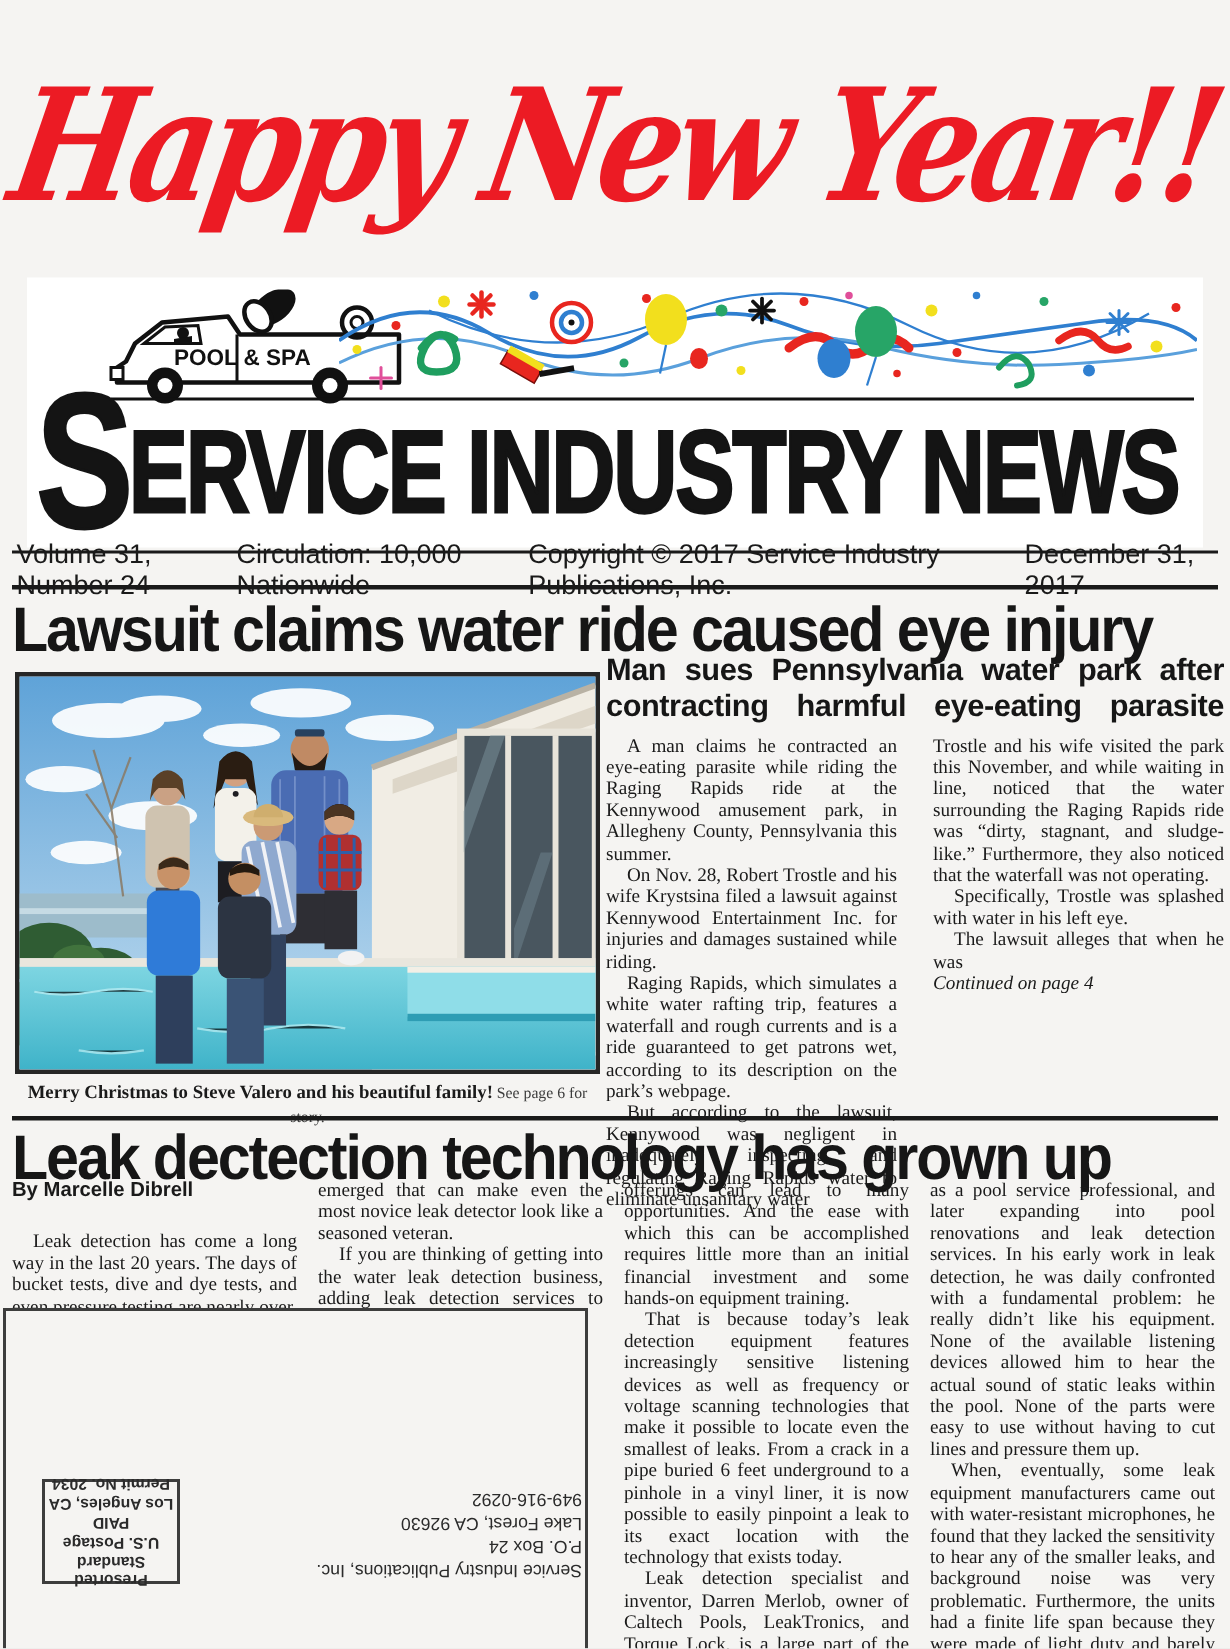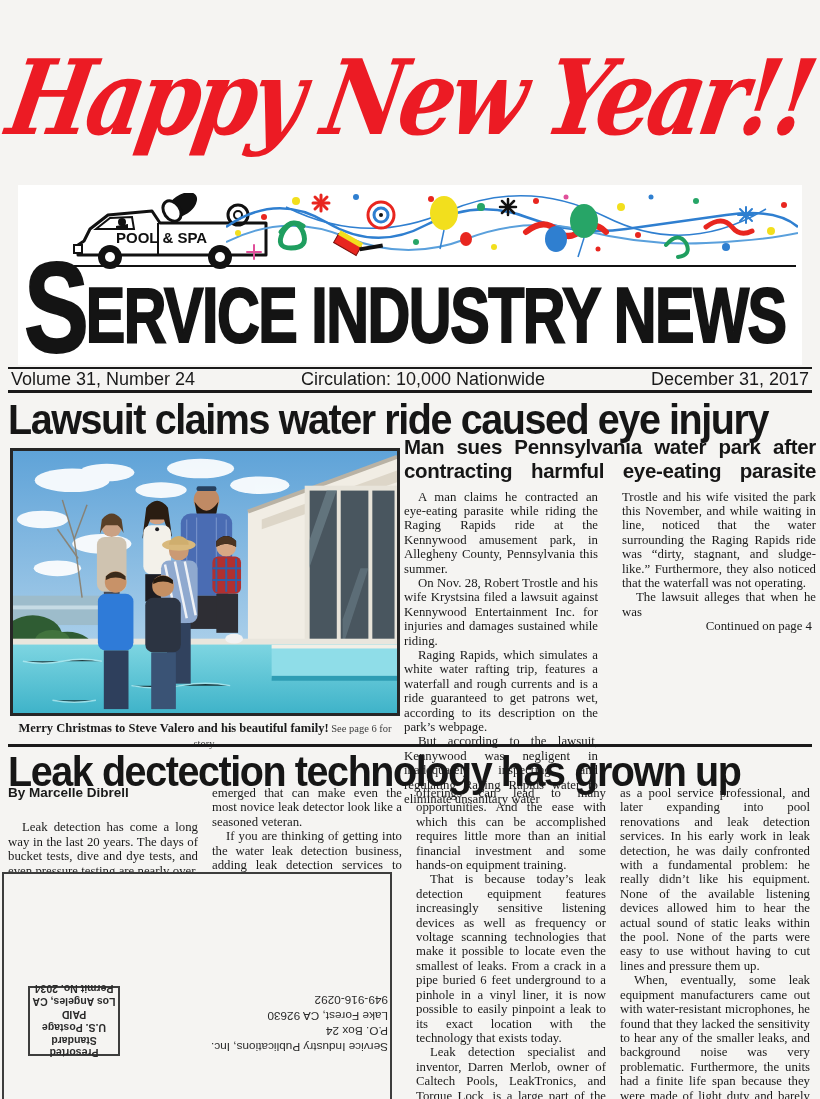--- a/index.html
+++ b/index.html
@@ -71,21 +71,21 @@
     font-size:20.5px; line-height:1.16; letter-spacing:-0.3px;
     text-align:justify; text-align-last:justify; color:#161616;
   }
   .cols { display:flex; gap:24px; margin-top:7px; }
   .body-col {
     width:199px; font-size:12.8px; line-height:14.4px; text-align:justify;
     hyphens:auto;
   }
   .body-col p { margin:0; text-indent:14px; }
   .body-col.no-first-indent p:first-child { text-indent:0; }
-  .continued { text-align:right; padding-right:4px; }
+  .continued { font-style:italic; padding-right:4px; }
 
   
   .divider2 { position:absolute; top:744px; left:8px; width:804px; height:3px; background:#1a1a1a; }
 
   
   .art2 { position:absolute; top:786px; left:8px; width:806px; display:flex; gap:14px; }
   .art2 .body-col { width:190px; }
   .byline { font-family:"Liberation Sans", sans-serif; font-weight:bold; font-size:13.5px; margin-bottom:20px; }
 
   
@@ -218,20 +218,21 @@
     <div class="groundline"></div>
 
     <div class="mast-title">
       <span class="big-s">S</span><span class="rest">ERVICE INDUSTRY NEWS</span>
     </div>
   </div>
 
   <div class="info-bar">
     <span>Volume 31, Number 24</span>
     <span>Circulation: 10,000 Nationwide</span>
+    <span>Copyright © 2017 Service Industry Publications, Inc.</span>
     <span>December 31, 2017</span>
   </div>
 
   <div class="headline headline1">Lawsuit claims water ride caused eye injury</div>
 
   <div class="photo-frame">
     <svg viewBox="0 0 389 268" preserveAspectRatio="none">
       <defs>
         <linearGradient id="sky" x1="0" y1="0" x2="0" y2="1">
           <stop offset="0" stop-color="#5fa3d8"></stop>
@@ -382,20 +383,21 @@
     <div class="cols">
       <div class="body-col">
           <p>A man claims he contracted an eye-eating parasite while riding the Raging Rapids ride at the Kennywood amusement park, in Allegheny County, Pennsylvania this summer.</p>
           <p>On Nov. 28, Robert Trostle and his wife Krystsina filed a lawsuit against Kennywood Entertainment Inc. for injuries and damages sustained while riding.</p>
           <p>Raging Rapids, which simulates a white water rafting trip, features a waterfall and rough currents and is a ride guaranteed to get patrons wet, according to its description on the park’s webpage.</p>
           <p>But according to the lawsuit, Kennywood was negligent in inadequately inspecting and regulating Raging Rapids water to eliminate unsanitary water</p>
         </div>
       <div class="body-col no-first-indent">
         <div>
             <p>Trostle and his wife visited the park this November, and while waiting in line, noticed that the water surrounding the Raging Rapids ride was “dirty, stagnant, and sludge-like.” Furthermore, they also noticed that the waterfall was not operating.</p>
+            <p>Specifically, Trostle was splashed with water in his left eye.</p>
             <p>The lawsuit alleges that when he was</p>
           </div>
         <div class="continued">Continued on page 4</div>
       </div>
     </div>
   </div>
 
   <div class="divider2"></div>
   <div class="headline headline2">Leak dectection technology has grown up</div>
 

